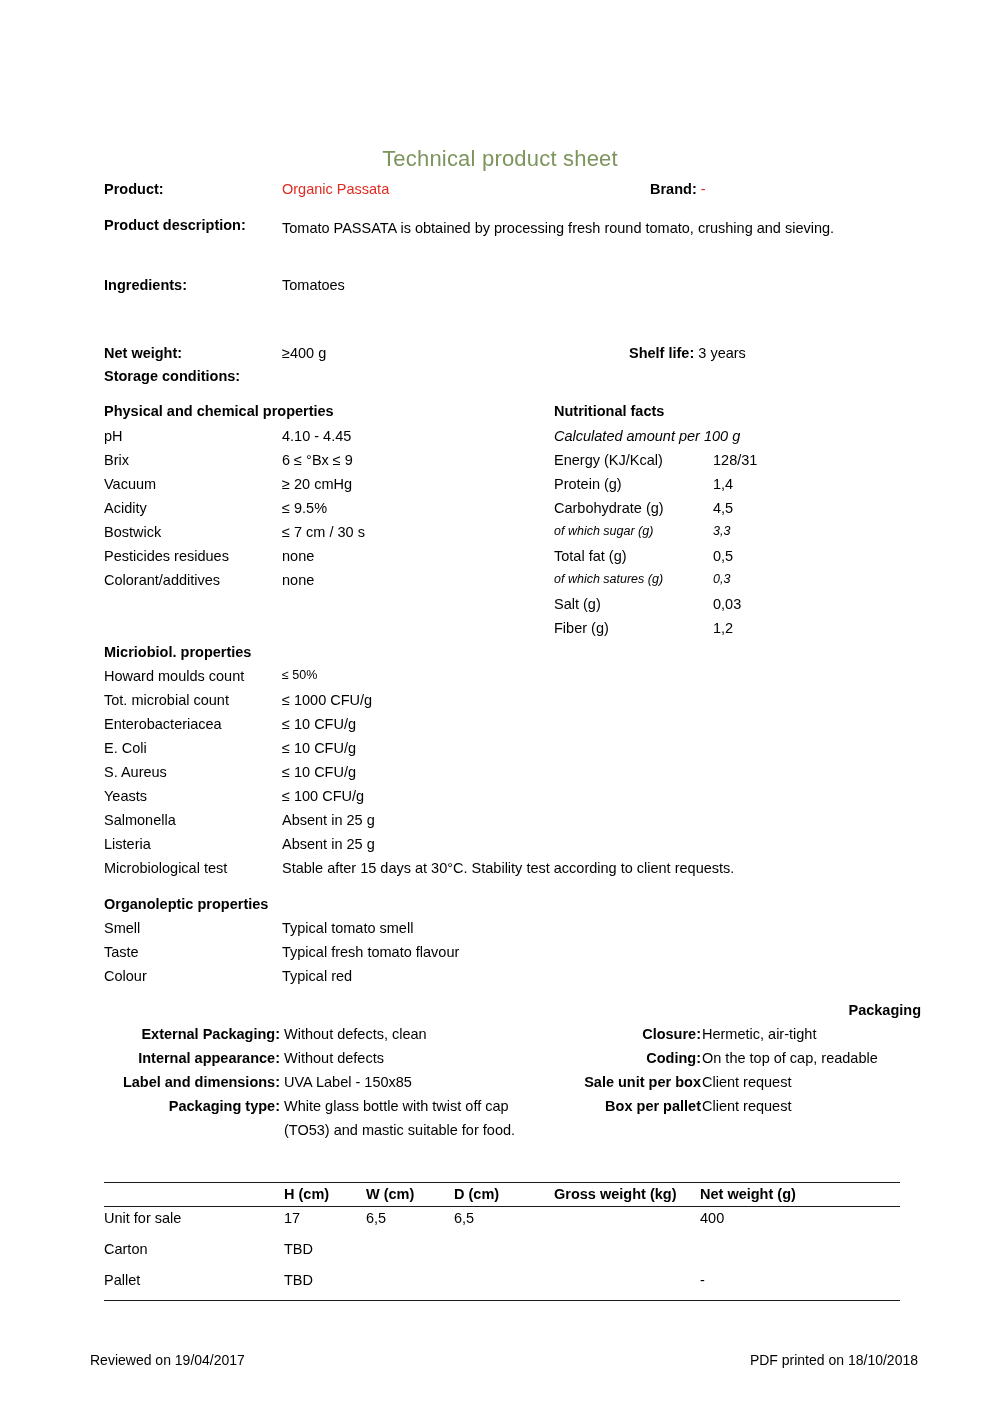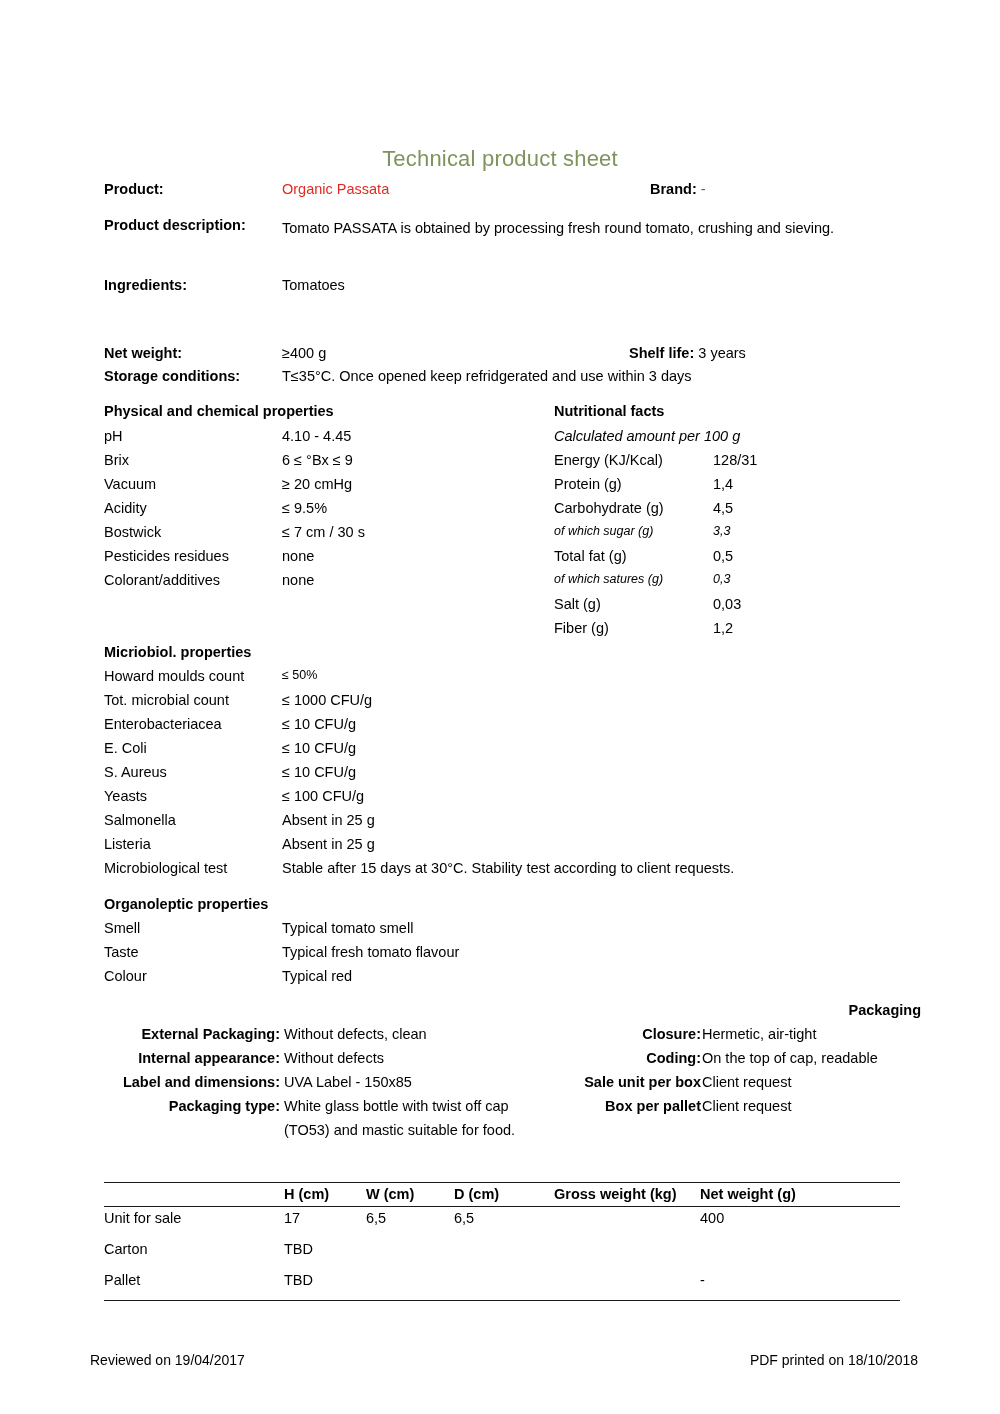--- a/index.html
+++ b/index.html
@@ -205,21 +205,20 @@
     <span class="lab">Net weight:</span>
     <span class="val">≥400 g</span>
     <span class="shelf-wrap">
       <span class="b">Shelf life:</span>
       <span>3 years</span>
     </span>
   </div>
 
   <div class="hdr row-storage">
     <span class="lab">Storage conditions:</span>
-    <span class="val">T≤35°C. Once opened keep refridgerated and use within 3 days</span>
   </div>
 
   <div class="sec-title phys-title">Physical and chemical properties</div>
   <div class="kv phys-list" id="phys-list">
       <div class="line">
         <span class="k">pH</span>
         <span class="v">4.10 - 4.45</span>
       </div>
       <div class="line">
         <span class="k">Brix</span>

